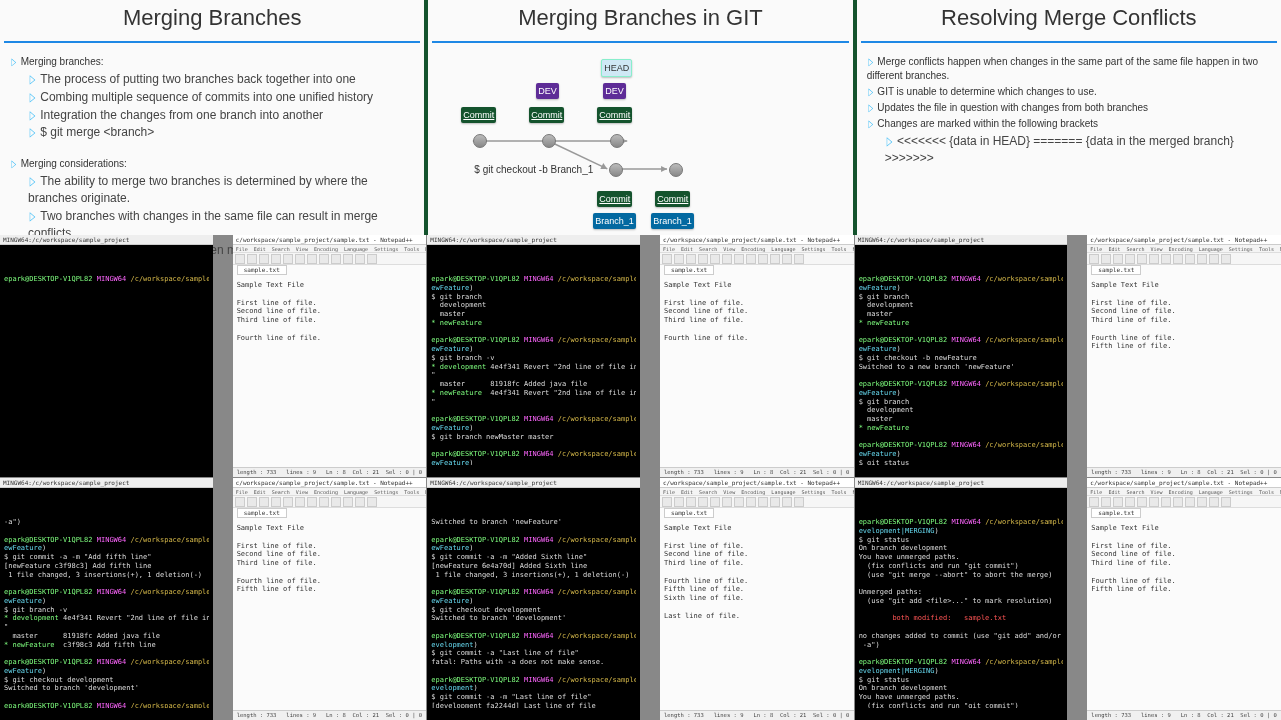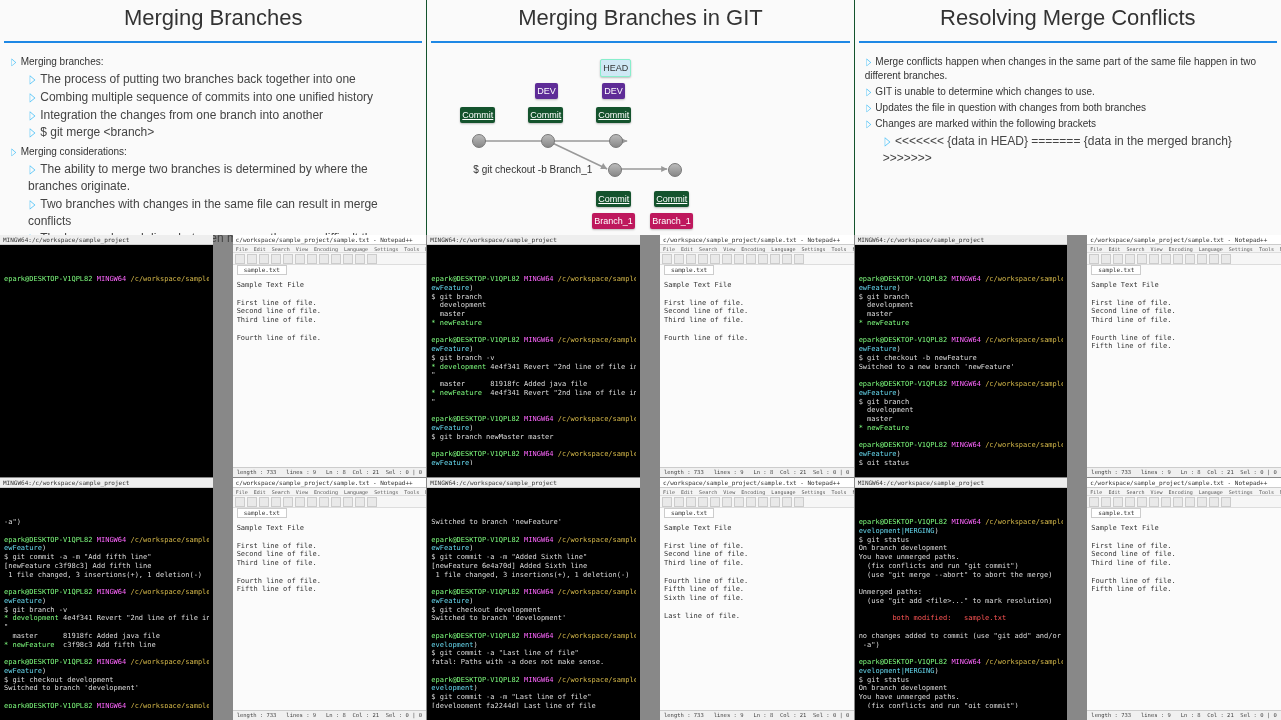--- a/index.html
+++ b/index.html
@@ -12,21 +12,21 @@
     font-size: 12px;
     color: #333;
   }
   .top-row {
     display: flex;
     height: 235px;
     background: #fafafa;
   }
   .panel {
     flex: 1;
-    border-right: 1px solid #14532d;
+    border-right: 4px solid #14532d;
     padding: 0;
     position: relative;
   }
   .panel:last-child { border-right: none; }
   .panel-title {
     font-size: 22px;
     font-weight: 400;
     text-align: center;
     padding: 5px 0 10px;
     color: #333;
@@ -55,21 +55,21 @@
     padding: 3px 2px;
     border-radius: 2px;
     color: #fff;
     font-size: 9px;
     text-align: center;
     box-shadow: 0 1px 2px rgba(0,0,0,0.25);
   }
   .box.head   { background:#cfe8f5; color:#333; border:1px solid #8ec; }
   .box.dev    { background:#5e2c97; }
   .box.commit { background:#14532d;text-decoration:underline; }
-  .box.branch { background:#be185d; }
+  .box.branch { background:#0369a1; }
   .ball {
     position: absolute;
     width: 14px; height: 14px;
     border-radius: 50%;
     background: linear-gradient(#bbb,#888);
     border:1px solid #777;
   }
   .checkout-lbl {
     position:absolute;
     font-size:10px;
@@ -167,21 +167,21 @@
 <div class="top-row">
 
   <div class="panel">
     <div class="panel-title">Merging Branches</div>
     <div class="content-area">
       <div class="lvl0"><span class="tri">▷</span><span>Merging branches:</span></div>
       <div class="lvl1"><span class="tri">▷</span><span>The process of putting two branches back together into one</span></div>
       <div class="lvl1"><span class="tri">▷</span><span>Combing multiple sequence of commits into one unified history</span></div>
       <div class="lvl1"><span class="tri">▷</span><span>Integration the changes from one branch into another</span></div>
       <div class="lvl1"><span class="tri">▷</span><span>$ git merge &lt;branch&gt;</span></div>
-      <div class="lvl0" style="margin-top:4px"><span class="tri">▷</span><span>Merging considerations:</span></div>
+      <div class="lvl0" style="margin-top:16px"><span class="tri">▷</span><span>Merging considerations:</span></div>
       <div class="lvl1"><span class="tri">▷</span><span>The ability to merge two branches is determined by where the branches originate.</span></div>
       <div class="lvl1"><span class="tri">▷</span><span>Two branches with changes in the same file can result in merge conflicts</span></div>
       <div class="lvl1"><span class="tri">▷</span><span>The longer a branch lives between merges the more difficult the merge becomes</span></div>
     </div>
   </div>
 
   <div class="panel">
     <div class="panel-title">Merging Branches in GIT</div>
     <div class="diagram">
       <svg width="100%" height="100%" viewBox="0 0 426 190" style="position:absolute;top:0;left:0">

